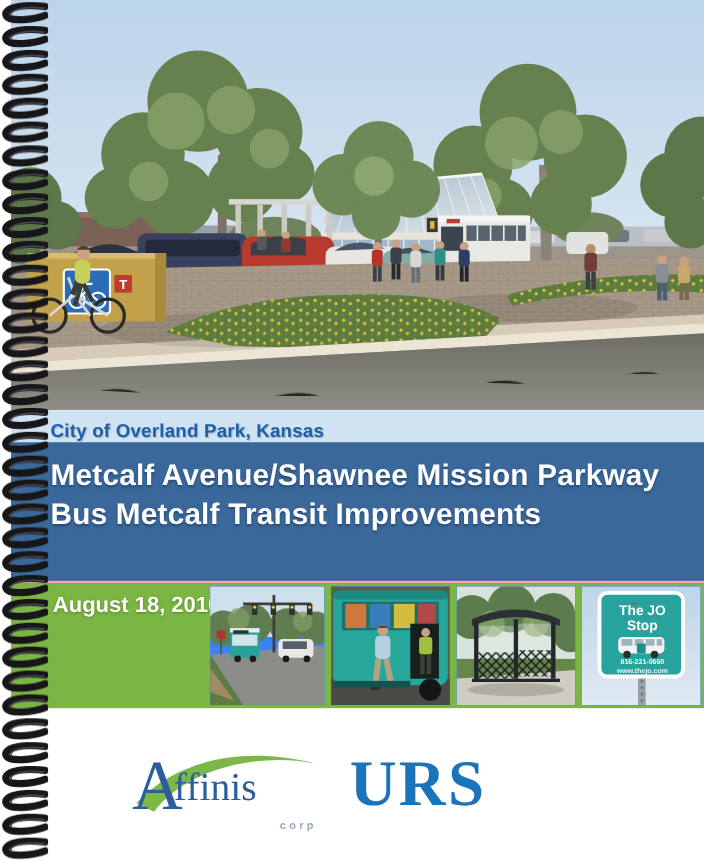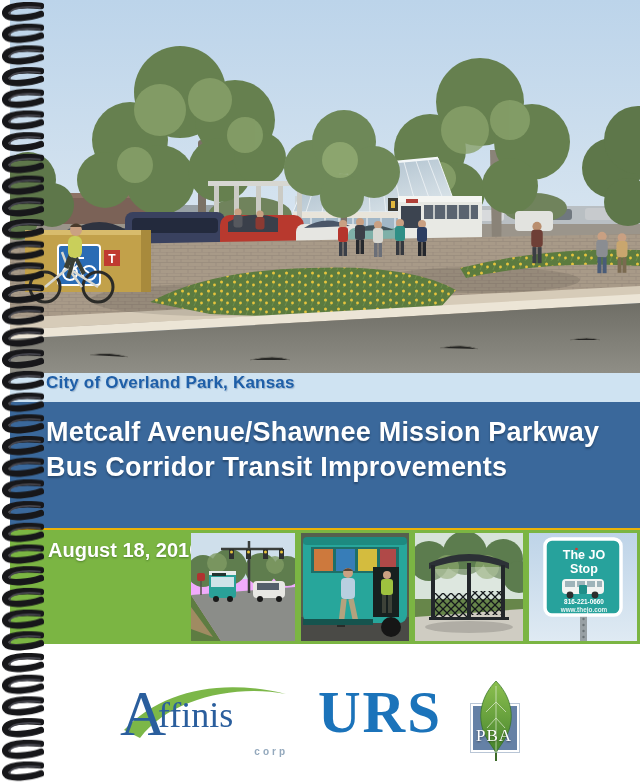--- a/index.html
+++ b/index.html
@@ -2,32 +2,32 @@
 <html><head>
 <meta charset="utf-8">
 <style>
   html,body{margin:0;padding:0;}
   body{width:640px;height:782px;position:relative;overflow:hidden;background:#fff;
        font-family:"Liberation Sans",sans-serif;}
   .sheet{position:absolute;left:10px;top:0;width:630px;height:782px;background:#fff;}
   .hero{position:absolute;left:0;top:0;width:630px;height:373px;overflow:hidden;}
   .hero svg{display:block;}
   .banner{position:absolute;left:0;top:373px;width:100%;height:29px;background:#cfe3f2;
-          display:flex;align-items:flex-start;box-sizing:border-box;}
+          display:flex;align-items:flex-end;box-sizing:border-box;}
   .banner .agency{margin-left:36px;font-size:17px;font-weight:bold;color:#1f5fa8;
           text-shadow:1px 1px 1px rgba(70,100,140,.35);letter-spacing:.2px;}
   .title-band{position:absolute;left:0;top:402px;width:100%;height:128px;background:#3a689b;
-          border-bottom:2px solid #eab308;box-sizing:border-box;padding:13px 16px 0 36px;}
+          border-bottom:2px solid #fca5a5;box-sizing:border-box;padding:13px 16px 0 36px;}
   .title-band .line{font-size:27px;font-weight:bold;color:#fff;line-height:35px;
           letter-spacing:.2px;text-shadow:0 2px 2px rgba(15,35,60,.45);}
   .green-band{position:absolute;left:0;top:530px;width:100%;height:114px;background:#7bb543;}
   .green-band .date{position:absolute;left:38px;top:9px;font-size:20px;font-weight:bold;color:#fff;
           text-shadow:0 1px 2px rgba(40,80,20,.5);}
   .strip{position:absolute;left:181px;top:3px;display:flex;gap:6px;}
-  .ph{height:108px;overflow:hidden;background:#f0abfc;}
+  .ph{height:108px;overflow:hidden;background:#3b82f6;}
   .ph svg{display:block;}
   .footer{position:absolute;left:0;top:644px;width:100%;height:138px;background:#fff;}
   
   .affinis{position:absolute;left:110px;top:36px;width:172px;height:80px;}
   .affinis .swoosh{position:absolute;left:0;top:0;}
   .a-init{position:absolute;left:0;top:2px;font-family:"Liberation Serif",serif;
           font-size:64px;line-height:1;color:#2a5e9d;}
   .a-rest{position:absolute;left:38px;top:17px;font-family:"Liberation Serif",serif;
           font-size:36px;line-height:1;color:#2a5e9d;}
   .a-corp{position:absolute;right:4px;top:66px;font-size:10px;color:#94a9bd;letter-spacing:3px;font-weight:bold;}
@@ -335,21 +335,21 @@
     </g>
   </svg>
   </div>
 
   <div class="banner">
     <span class="agency">City of Overland Park, Kansas</span>
   </div>
 
   <div class="title-band">
     <div class="line">Metcalf Avenue/Shawnee Mission Parkway</div>
-    <div class="line">Bus Corridor Transit Improvements</div>
+    <div class="line">Bus Metcalf Transit Improvements</div>
   </div>
 
   <div class="green-band">
     <div class="date">August 18, 2010</div>
 
     <div class="strip">
 
       <div class="ph" style="width:104px">
         <svg width="104" height="108" viewBox="0 0 104 108">
           <rect width="104" height="46" fill="#cfdfeb"></rect>
@@ -510,35 +510,20 @@
       <svg class="swoosh" width="172" height="60" viewBox="0 0 172 60">
         <path d="M4,50 C42,10 102,-2 166,14 C116,4 50,18 20,58 Z" fill="#7cb748"></path>
       </svg>
       <span class="a-init">A</span>
       <span class="a-rest">ffinis</span>
       <span class="a-corp">corp</span>
     </div>
 
     <div class="urs">URS</div>
 
-    <div class="pba">
-      <div class="pba-square"></div>
-      <svg class="pba-leaf" width="48" height="82" viewBox="0 0 48 82">
-        <defs>
-          <linearGradient id="pba-lg" x1="0" y1="0" x2="0" y2="1">
-            <stop offset="0" stop-color="#8cc04f"></stop>
-              <stop offset="1" stop-color="#44822c"></stop>
-          </linearGradient>
-        </defs>
-        <path d="M24,1 C38,15 44,36 35,55 C31,63 27,67 24,73 C21,67 17,63 13,55 C4,36 10,15 24,1 Z" fill="url(#pba-lg)" stroke="#2f6b22" stroke-width="0.7"></path>
-        <path d="M24,6 L24,73 M24,22 L34,32 M24,22 L14,32 M24,38 L33,48 M24,38 L15,48" stroke="#dcead0" stroke-width="0.9" opacity="0.8" fill="none"></path>
-        <path d="M24,73 L24,81" stroke="#3c6a28" stroke-width="2"></path>
-      </svg>
-      <span class="pba-text">PBA</span>
-    </div>
 
   </div>
 </div>
 
 <svg class="spiral" width="44" height="782" viewBox="0 0 44 782">
   <defs>
     <pattern id="coil" x="0" y="2" width="44" height="21.7" patternUnits="userSpaceOnUse">
       <path d="M41,4 C14,1 2,7 6,13 C9,18 30,16 41,12" fill="none" stroke="#17171a" stroke-width="6.5" stroke-linecap="round"></path>
       <path d="M40,5.5 C20,3 8,8 10,12" fill="none" stroke="#45454d" stroke-width="1.6" stroke-linecap="round"></path>
     </pattern>

